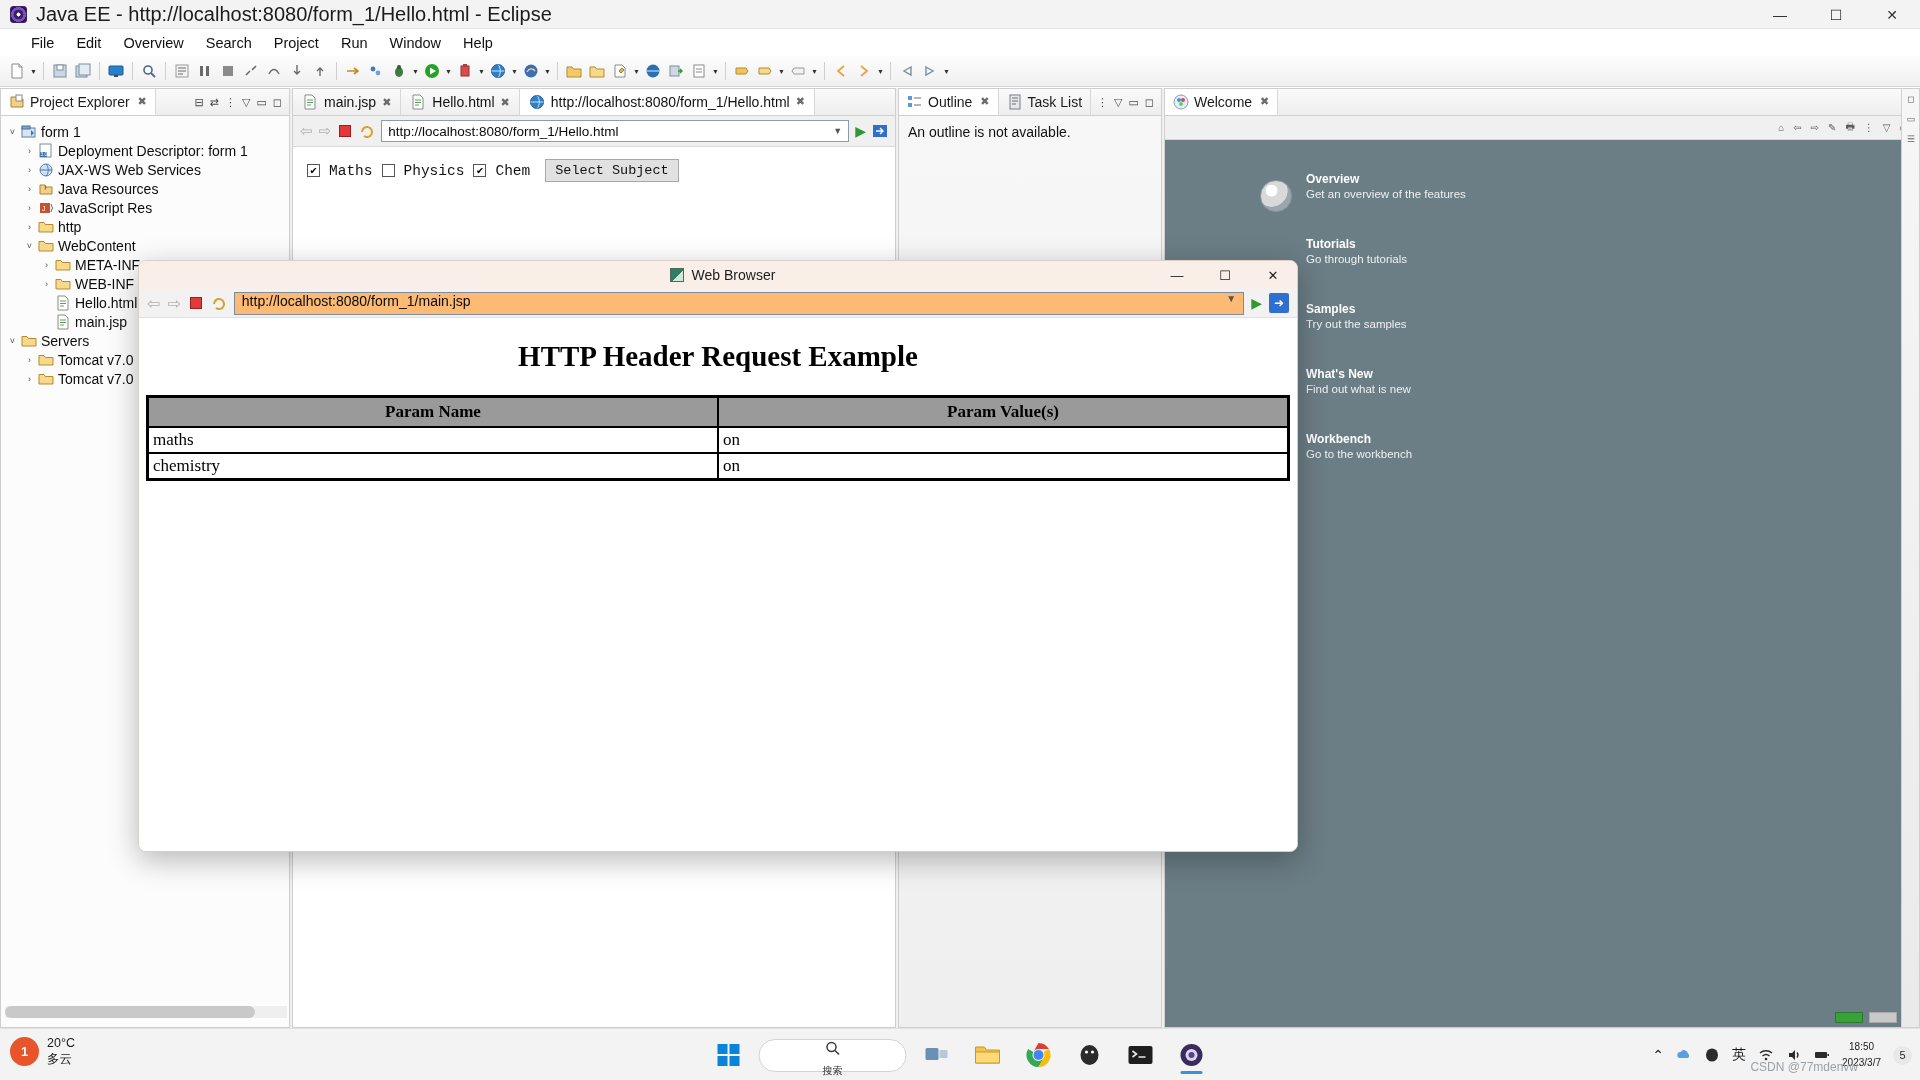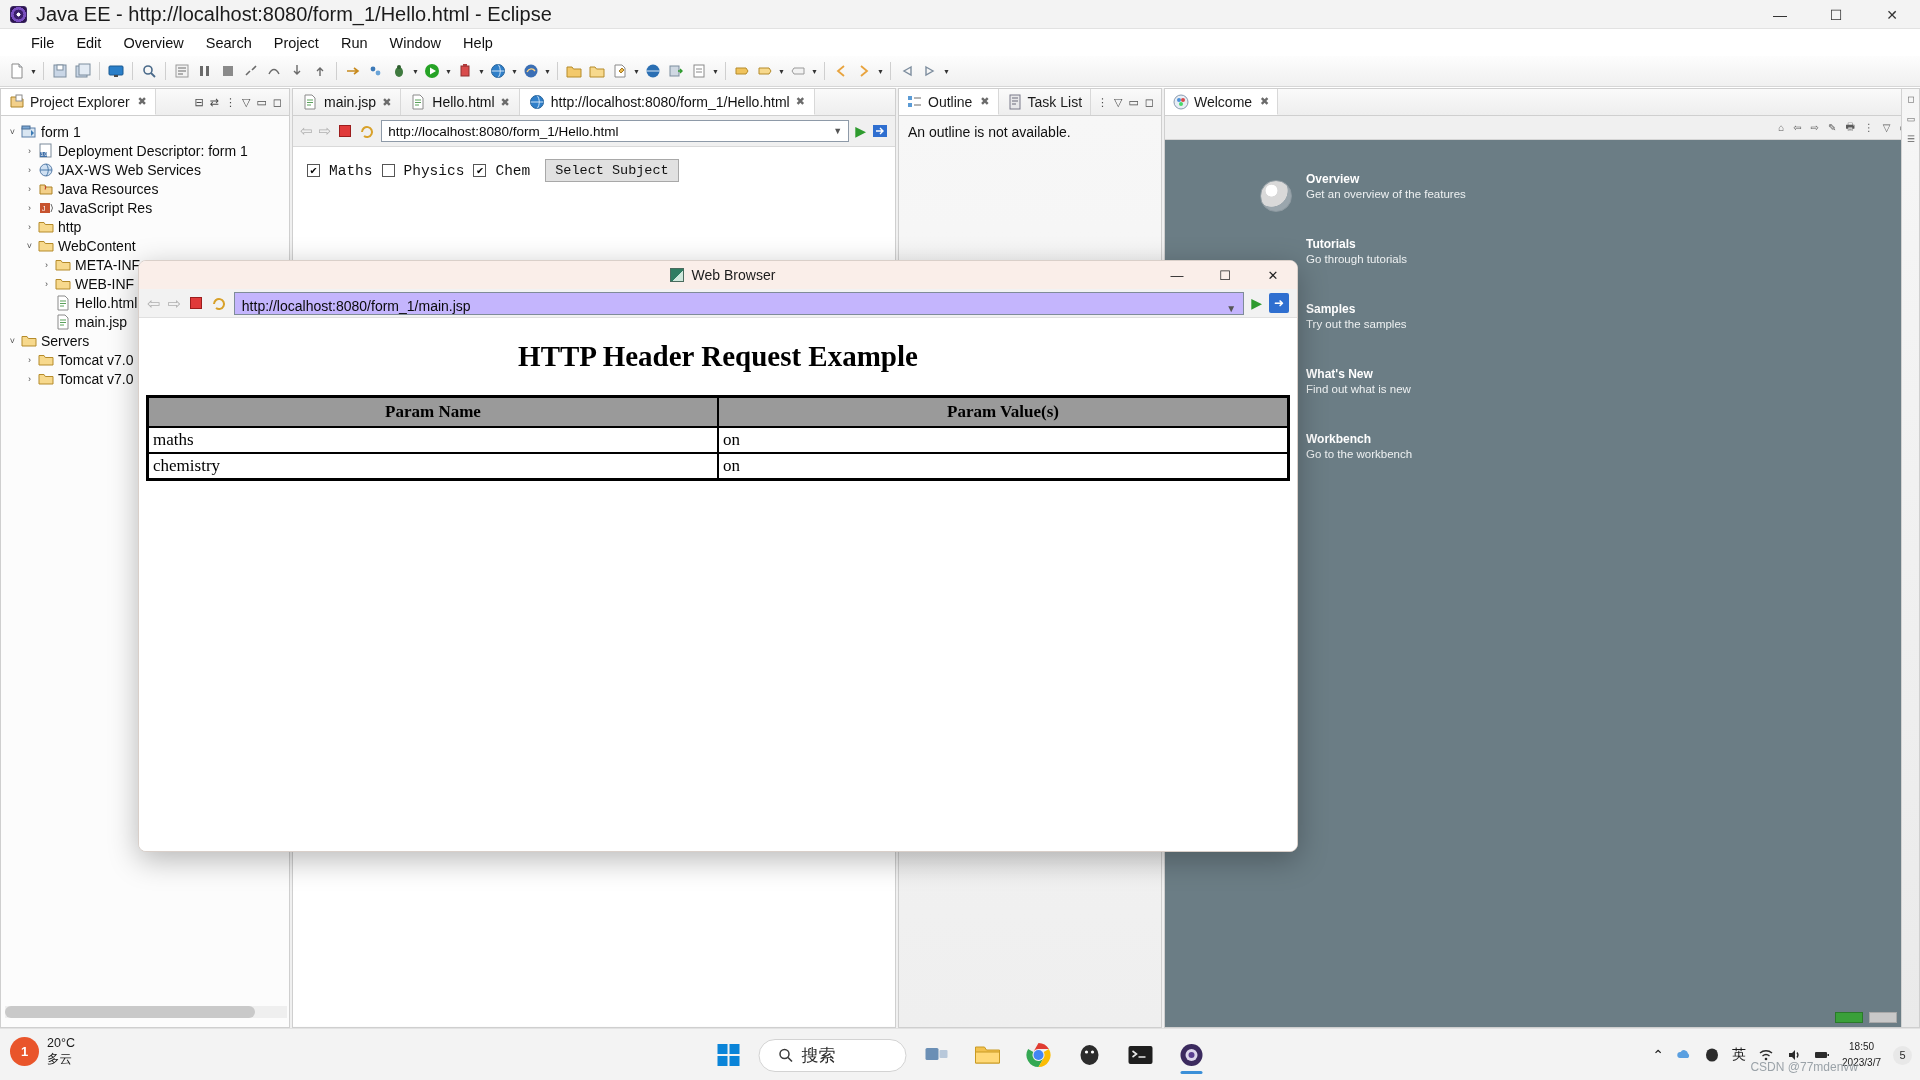--- a/index.html
+++ b/index.html
@@ -178,22 +178,22 @@
   }
   .dlg-title .dtext { font-size: 14px; color: #1b1b1b; }
   .dlg-wbtns { position: absolute; right: 0; top: 0; height: 28px; display: flex; }
   .dlg-wbtn { width: 48px; height: 28px; display: flex; align-items: center; justify-content: center; font-size: 13px; color: #222; }
 
   .dlg-toolbar {
     height: 29px; background: #f2f2f2; display: flex; align-items: center; gap: 7px; padding: 0 8px;
     border-bottom: 1px solid #e0e0e0;
   }
   .dlg-url {
-    flex: 1; height: 23px; background: #c4b5fd; border: 1px solid #7f8c99; display: flex;
-    align-items: flex-end; padding: 0 7px; font-size: 14px; color: #0a0a0a;
+    flex: 1; height: 23px; background: #fdba74; border: 1px solid #7f8c99; display: flex;
+    align-items: flex-start; padding: 0 7px; font-size: 14px; color: #0a0a0a;
   }
   .dlg-url .chev { margin-left: auto; font-size: 10px; color: #555; }
   .btn-blue { width: 20px; height: 20px; background: #2f6fd0; display: flex; align-items: center;
               justify-content: center; color: #fff; font-size: 12px; border-radius: 2px; }
 
   .dlg-page { background: #fff; height: calc(100% - 57px); padding: 10px 6px 0 6px; overflow: hidden; }
   .page-title {
     text-align: center; font-family: "Liberation Serif", serif; font-weight: bold;
     font-size: 29px; color: #000; margin: 12px 0 22px 0;
   }
@@ -219,21 +219,21 @@
     display: flex; align-items: center; justify-content: center; font-size: 13px; font-weight: bold;
     position: relative;
   }
   .weather .wtxt { font-size: 12.5px; line-height: 16px; color: #1b1b1b; }
   .tb-center { position: absolute; left: 50%; transform: translateX(-50%); top: 5px; display: flex; align-items: center; gap: 9px; }
   .tb-icon { width: 42px; height: 42px; display: flex; align-items: center; justify-content: center; position: relative; }
   .winlogo { width: 22px; height: 22px; display: grid; grid-template-columns: 10px 10px; grid-template-rows: 10px 10px; gap: 2px; }
   .winlogo i { background: #0a84d8; display: block; }
   .searchpill {
     height: 33px; min-width: 148px; background: #ffffff; border: 1px solid #d3d3d3; border-radius: 17px;
-    display: flex; align-items: center; gap: 8px; padding: 0 18px; font-size: 17px; color: #2b2b2b;
+    display: flex; align-items: center; gap: 8px; padding: 0 18px; font-size: 10px; color: #2b2b2b; flex-direction: column;
   }
   .tb-active-underline { position: absolute; bottom: 2px; left: 10px; width: 22px; height: 3px; background: #3a8fd8; border-radius: 2px; }
   .tray { position: absolute; right: 8px; top: 4px; display: flex; align-items: center; gap: 12px; height: 44px; }
   .tray .tr { font-size: 14px; color: #1b1b1b; }
   .clock { font-size: 10px; line-height: 16px; text-align: center; color: #1b1b1b; }
   .watermark { position: absolute; right: 62px; bottom: 6px; font-size: 12px; color: #9aa2a8; }
   .notify-badge {
     width: 19px; height: 19px; border-radius: 50%; background: #e8e8e8; color: #2b2b2b;
     display: flex; align-items: center; justify-content: center; font-size: 11px;
   }

